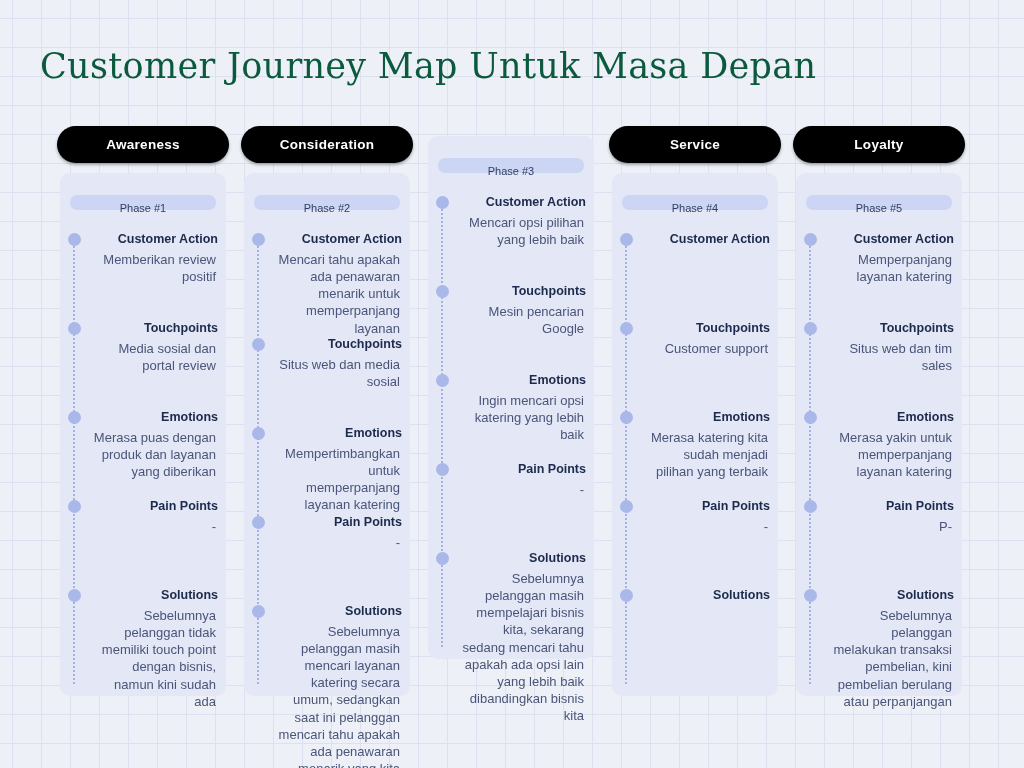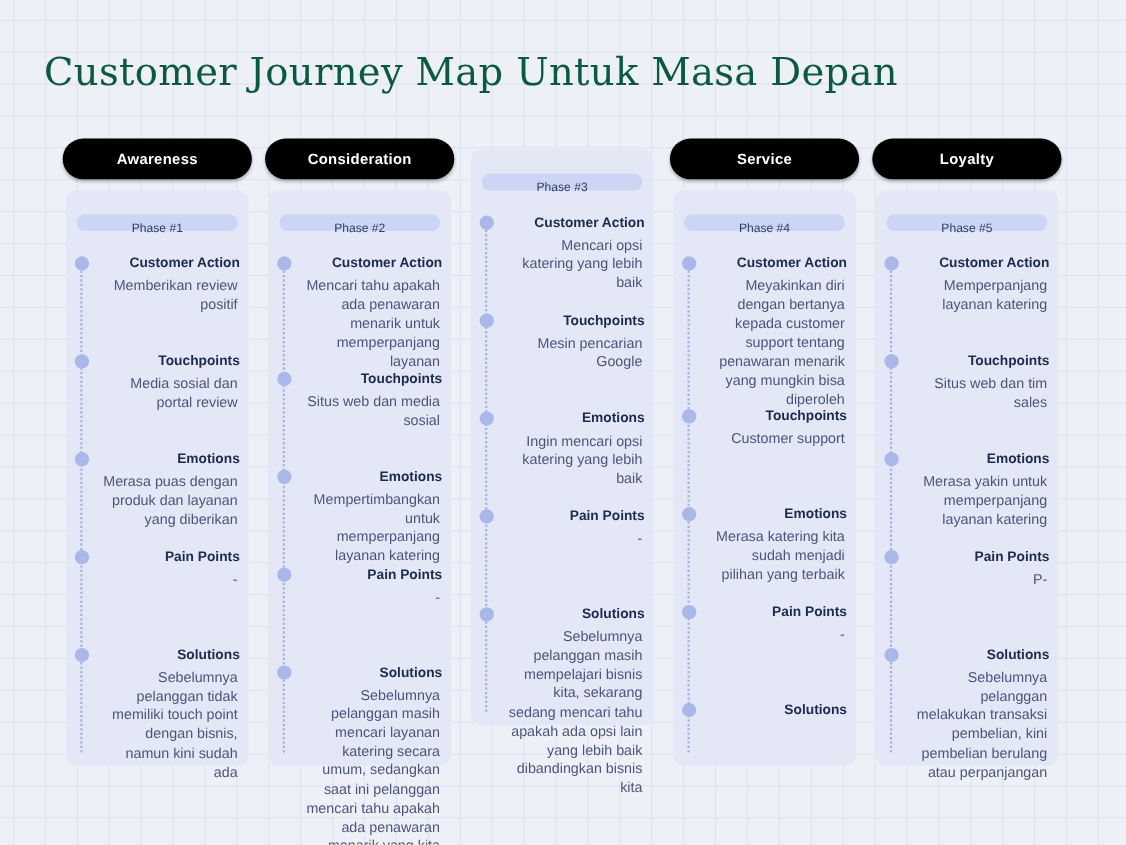--- a/index.html
+++ b/index.html
@@ -169,21 +169,21 @@
   </div>
 
   <div class="column">
     <div class="card">
       <div class="phase-pill">Phase #3</div>
       <div class="timeline-line"></div>
       <div class="sections">
         <div class="section">
           <span class="dot"></span>
           <div class="section-label">Customer Action</div>
-          <div class="section-text">Mencari opsi katering yang lebih baik</div>
+          <div class="section-text">Mencari opsi pilihan yang lebih baik</div>
         </div>
         <div class="section">
           <span class="dot"></span>
           <div class="section-label">Touchpoints</div>
           <div class="section-text">Mesin pencarian Google</div>
         </div>
         <div class="section">
           <span class="dot"></span>
           <div class="section-label">Emotions</div>
           <div class="section-text">Ingin mencari opsi katering yang lebih baik</div>
@@ -204,21 +204,20 @@
 
   <div class="column">
     <div class="stage-pill">Service</div>
     <div class="card">
       <div class="phase-pill">Phase #4</div>
       <div class="timeline-line"></div>
       <div class="sections">
         <div class="section">
           <span class="dot"></span>
           <div class="section-label">Customer Action</div>
-          <div class="section-text">Meyakinkan diri dengan bertanya kepada customer support tentang penawaran menarik yang mungkin bisa diperoleh</div>
         </div>
         <div class="section">
           <span class="dot"></span>
           <div class="section-label">Touchpoints</div>
           <div class="section-text">Customer support</div>
         </div>
         <div class="section">
           <span class="dot"></span>
           <div class="section-label">Emotions</div>
           <div class="section-text">Merasa katering kita sudah menjadi pilihan yang terbaik</div>

